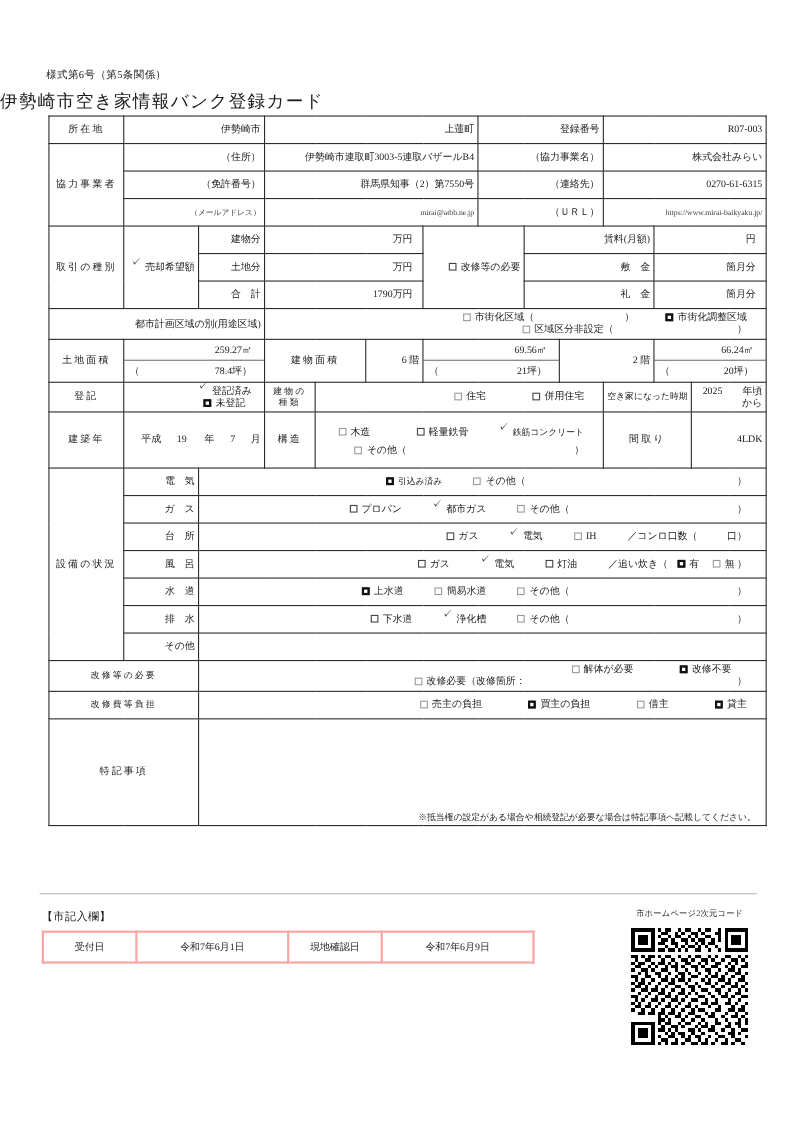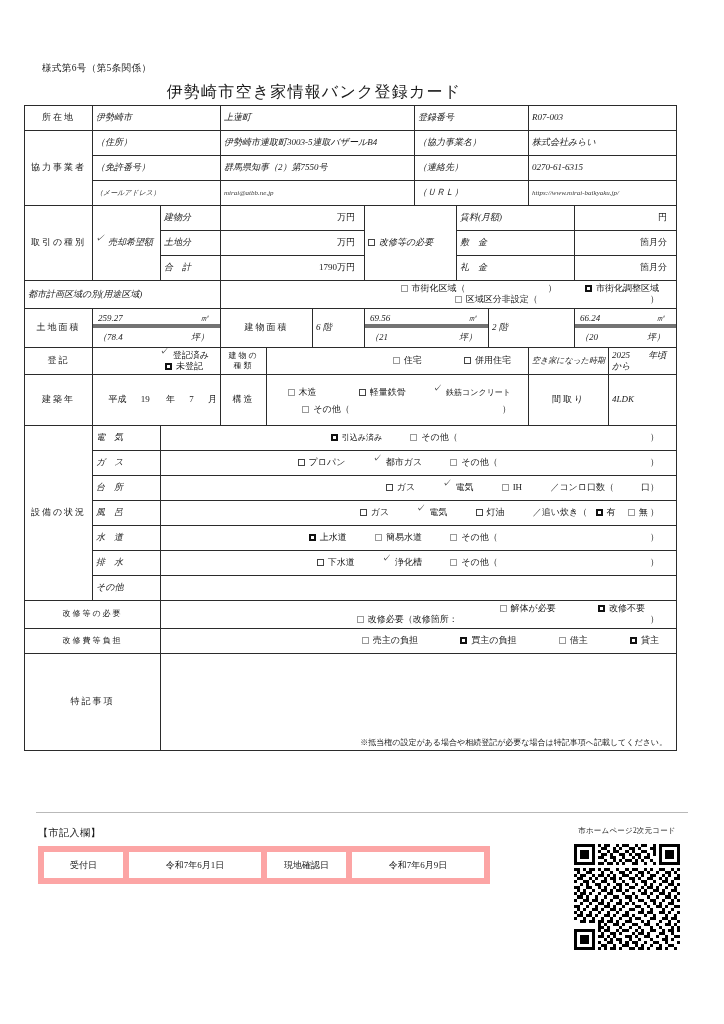--- a/index.html
+++ b/index.html
@@ -31,44 +31,44 @@
     top: 62px;
     font-size: 9.5px;
     letter-spacing: .4px;
     white-space: nowrap;
   }
   .doc-title {
     position: absolute;
     left: 0;
     top: 82px;
     width: 628px;
-    text-align: center;
+    text-align: left;
     font-size: 16px;
     letter-spacing: 1.2px;
     font-weight: 400;
   }
 
   
   table.grid {
     position: absolute;
-    left: 24px;
+    left: 44px;
     top: 105px;
     width: 652px;
     border-collapse: collapse;
     table-layout: fixed;
     font-size: 9px;
   }
   table.grid td {
     border: 1px solid #2b2b2b;
     padding: 2px 3px;
     vertical-align: middle;
     line-height: 1.25;
     height: 20px;
   }
-  .c { text-align: left; font-style: italic; }
+  .c { text-align: right; }
   .l { text-align: right; }
   .r { text-align: right; }
   .lbl { text-align: center; letter-spacing: 2px; }
   .sm { font-size: 8px; }
   .xs { font-size: 7px; color: #3a3a3a; }
   .tall { height: 30px; }
 
   .nb { border: none !important; }
 
   
@@ -121,21 +121,21 @@
   
   .stack {
     padding: 0 !important;
   }
   .stack > div {
     height: 19px;
     line-height: 19px;
     padding: 0 5px;
     box-sizing: border-box;
   }
-  .stack > div:first-child { border-bottom: 4px solid #737373; }
+  .stack > div:first-child { border-bottom: 1px solid #737373; }
 
   .note-right {
     text-align: right;
     font-size: 8px;
     padding-right: 6px;
   }
 
   
   .city-head {
     position: absolute;
@@ -147,21 +147,21 @@
   table.city {
     position: absolute;
     left: 38px;
     top: 846px;
     border-collapse: collapse;
     table-layout: fixed;
     font-size: 9px;
     width: 390px;
   }
   table.city td {
-    border: 6px solid #fca5a5;
+    border: 2px solid #fca5a5;
     height: 24px;
     padding: 1px 4px;
     text-align: center;
     vertical-align: middle;
   }
 
   
   .qr-wrap {
     position: absolute;
     left: 567px;

